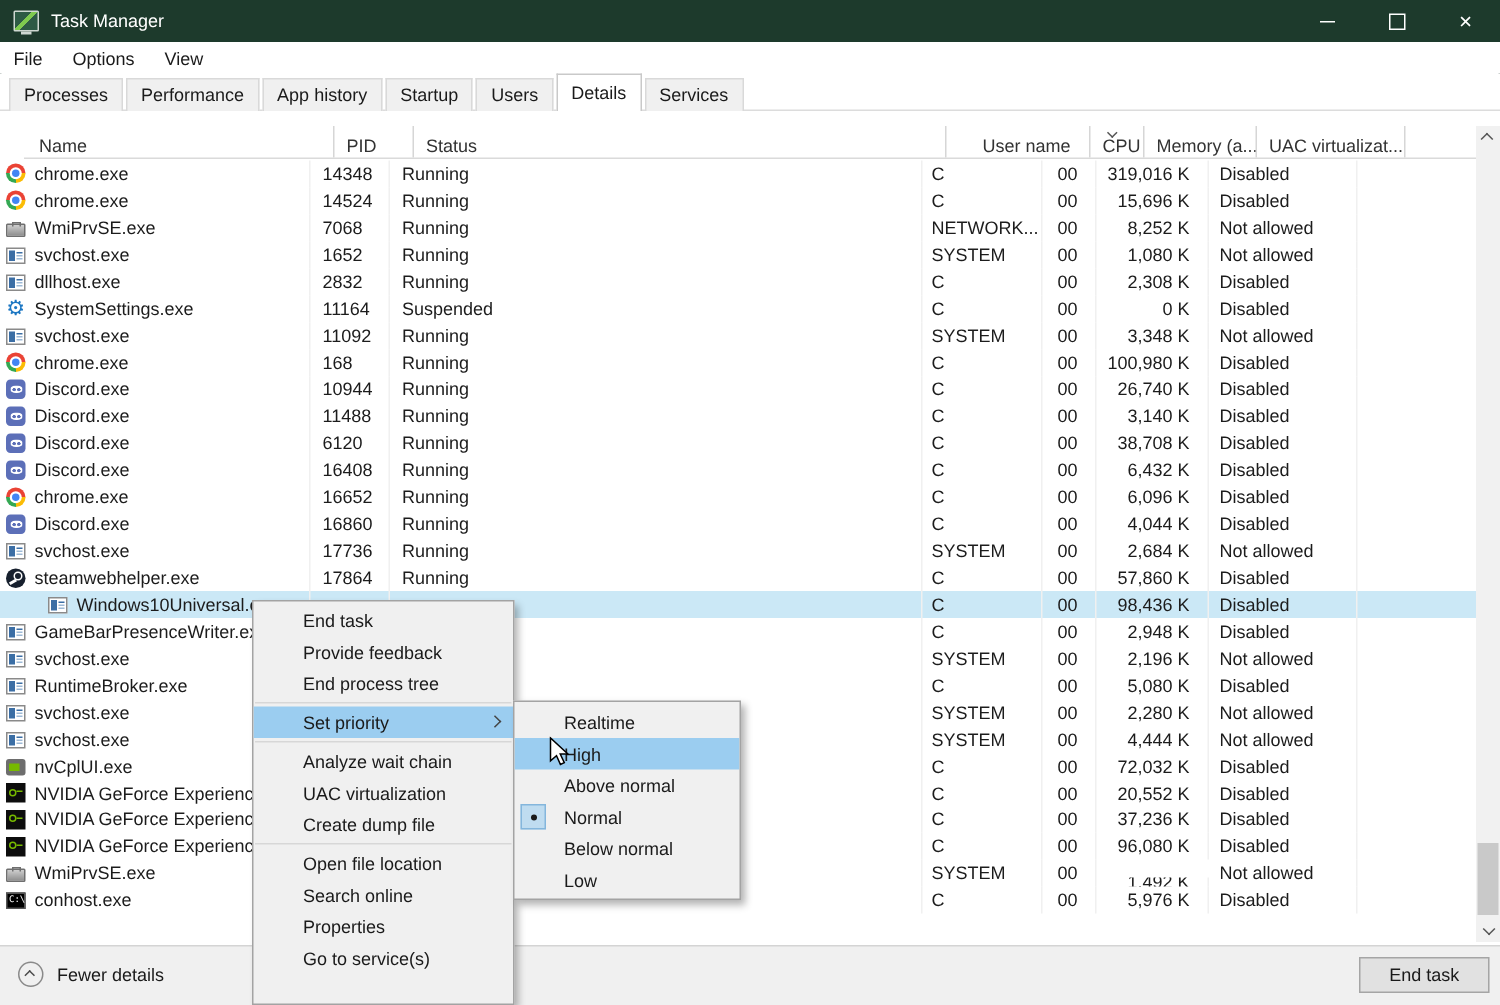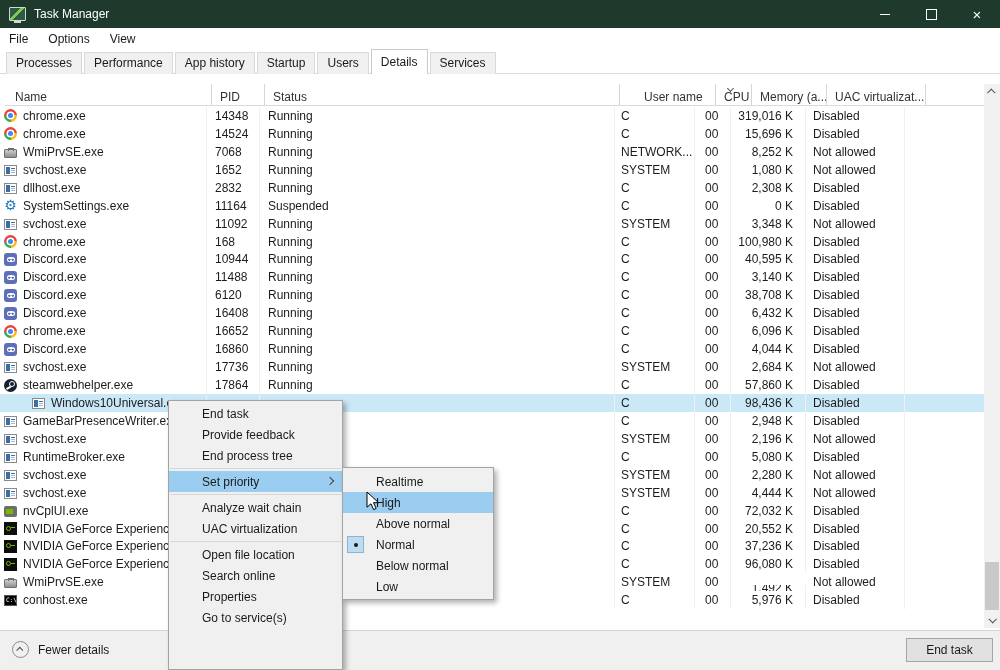--- a/index.html
+++ b/index.html
@@ -25,21 +25,21 @@
   .menubar-item:first-child{padding-left:9px;}
   
   .tabstrip{position:absolute;top:49px;left:0;right:0;height:25px;background:#fff;
     display:flex;align-items:flex-end;padding-left:6px;font-size:12px;color:#1a1a1a;box-sizing:border-box;}
   .tabstrip::after{content:"";position:absolute;left:0;right:0;bottom:0;height:1px;background:#dcdcdc;}
   .tab{position:relative;background:#f0f0f0;border:1px solid #d9d9d9;border-bottom:none;
     padding:3px 9px 4px 9px;margin-right:2px;z-index:1;}
   .tab.selected{background:#fff;padding:5px 9px 5px 9px;z-index:3;border-color:#c9c9c9;}
   
   .content{position:absolute;top:74px;left:0;right:0;bottom:40px;background:#fff;}
-  .header-row{position:absolute;top:10px;left:5px;right:16px;height:22px;display:flex;
+  .header-row{position:absolute;top:10px;left:16px;right:16px;height:22px;display:flex;
     font-size:12px;color:#333;border-bottom:1px solid #dadada;box-sizing:border-box;}
   .header-cell{box-sizing:border-box;border-right:1px solid #d6d6d6;padding:6px 0 0 8px;
     position:relative;white-space:nowrap;overflow:hidden;}
   .header-cell.first{padding-left:10px;}
   .header-cell.fill{border-right:none;flex:1;}
   .sort-caret{position:absolute;top:2px;left:12px;width:4px;height:4px;
     border-right:1.2px solid #555;border-bottom:1.2px solid #555;transform:rotate(45deg);}
   .rows{position:absolute;top:33px;left:0;right:16px;}
   .trow{display:flex;height:17.95px;align-items:stretch;}
   .trow.selected{background:#cbe8f6;}
@@ -271,21 +271,21 @@
         </div>
         <div class="trow">
           <div class="cell c-name" style="width: 207px;">
             <span class="picon icon-discord"></span>
             <span class="pname">Discord.exe</span>
           </div>
           <div class="cell c-pid" style="width: 53px;">10944</div>
           <div class="cell c-status" style="width: 355px;">Running</div>
           <div class="cell c-user" style="width: 80px;">C</div>
           <div class="cell c-cpu" style="width: 36px;">00</div>
-          <div class="cell c-mem" style="width: 75px;">40,595 K</div>
+          <div class="cell c-mem" style="width: 75px;">26,740 K</div>
           <div class="cell c-uac" style="width: 99px;">Disabled</div>
           <div class="cell fill"></div>
         </div>
         <div class="trow">
           <div class="cell c-name" style="width: 207px;">
             <span class="picon icon-discord"></span>
             <span class="pname">Discord.exe</span>
           </div>
           <div class="cell c-pid" style="width: 53px;">11488</div>
           <div class="cell c-status" style="width: 355px;">Running</div>
@@ -566,20 +566,23 @@
         <span>Set priority</span>
         <span class="mi-arrow"></span>
       </div>
       <div class="mi-sep"></div>
       <div class="mi">
         <span>Analyze wait chain</span>
       </div>
       <div class="mi">
         <span>UAC virtualization</span>
       </div>
+      <div class="mi">
+        <span>Create dump file</span>
+      </div>
       <div class="mi-sep"></div>
       <div class="mi">
         <span>Open file location</span>
       </div>
       <div class="mi">
         <span>Search online</span>
       </div>
       <div class="mi">
         <span>Properties</span>
       </div>

